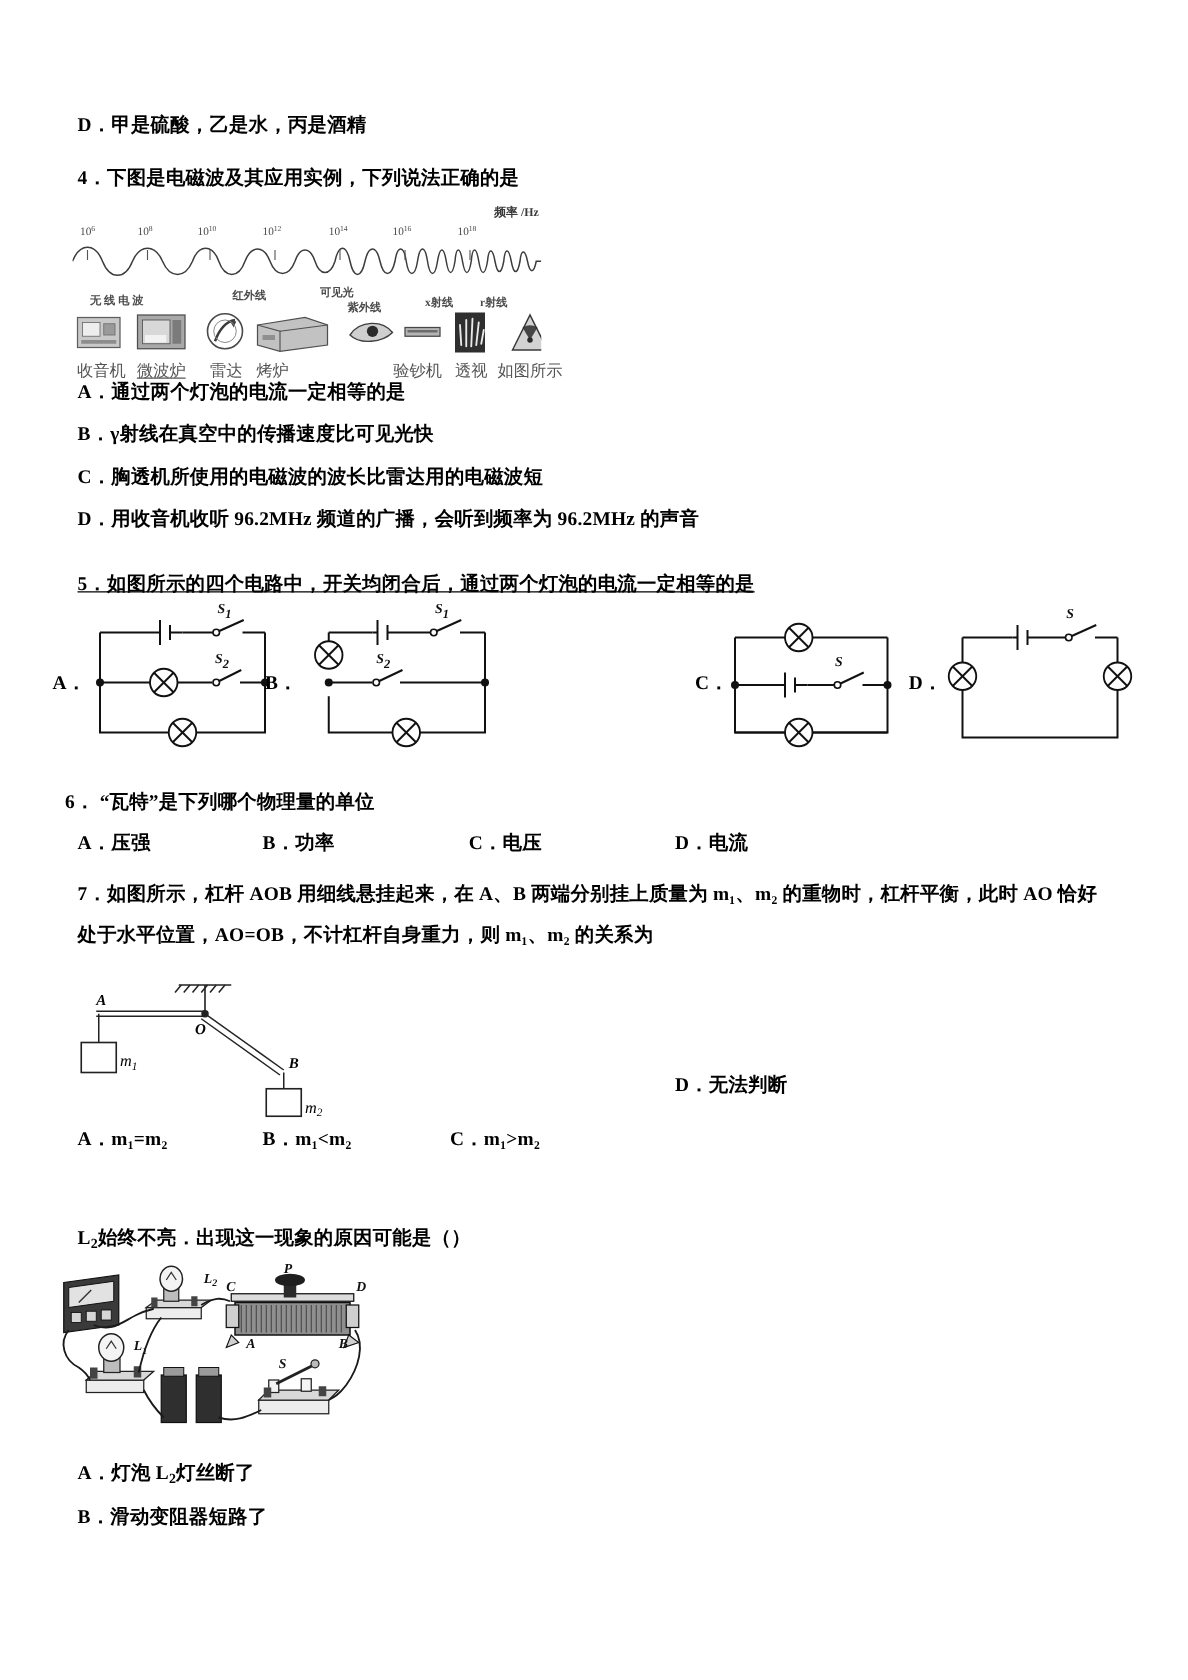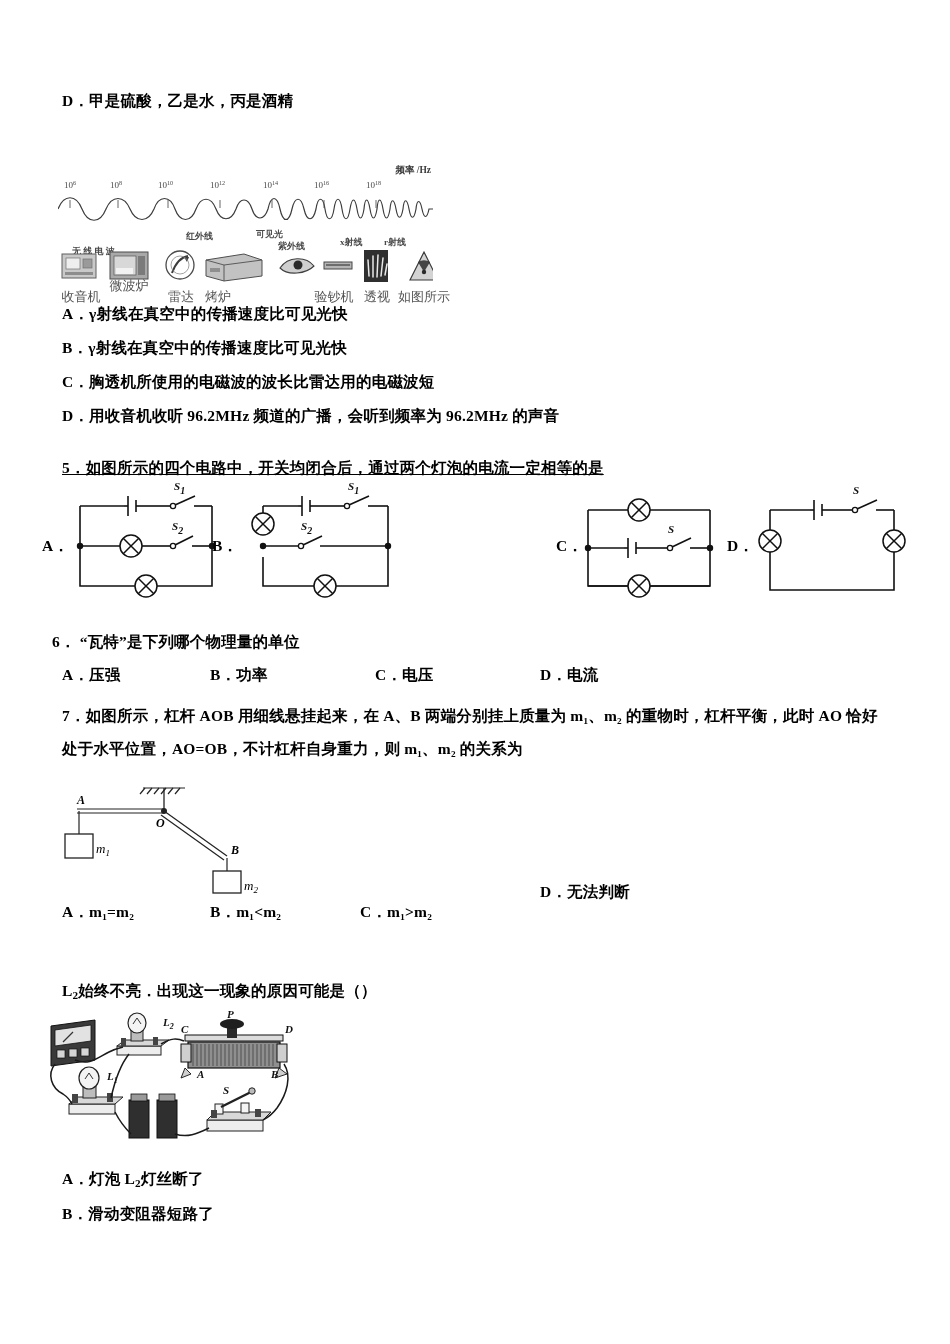--- a/index.html
+++ b/index.html
@@ -92,20 +92,21 @@
     font-family: "Liberation Serif", serif;
   }
 </style>
 </head>
 <body>
 
 <div class="page">
 
   <div class="line" style="left:62px; top:92px;">D．甲是硫酸，乙是水，丙是酒精</div>
 
+  <div class="line" style="left:62px; top:134px;">4．下图是电磁波及其应用实例，下列说法正确的是</div>
 
   <div id="em-figure">
     <div class="freq-unit">频率 /Hz</div>
 
     <div class="exp" style="left:6px;  top:14px;">10<sup>6</sup></div>
     <div class="exp" style="left:52px; top:14px;">10<sup>8</sup></div>
     <div class="exp" style="left:100px;top:14px;">10<sup>10</sup></div>
     <div class="exp" style="left:152px;top:14px;">10<sup>12</sup></div>
     <div class="exp" style="left:205px;top:14px;">10<sup>14</sup></div>
     <div class="exp" style="left:256px;top:14px;">10<sup>16</sup></div>
@@ -134,21 +135,21 @@
         <line x1="12" y1="14" x2="12" y2="22"></line>
         <line x1="60" y1="14" x2="60" y2="22"></line>
         <line x1="110" y1="14" x2="110" y2="22"></line>
         <line x1="162" y1="14" x2="162" y2="22"></line>
         <line x1="214" y1="14" x2="214" y2="22"></line>
         <line x1="266" y1="14" x2="266" y2="22"></line>
         <line x1="318" y1="14" x2="318" y2="22"></line>
       </g>
     </svg>
 
-    <div class="bandname" style="left:14px;  top:79px;">无 线 电 波</div>
+    <div class="bandname" style="left:14px;  top:68px;">无 线 电 波</div>
     <div class="bandname" style="left:128px; top:64px;">红外线</div>
     <div class="bandname" style="left:198px; top:62px;">可见光</div>
     <div class="bandname" style="left:220px; top:74px;">紫外线</div>
     <div class="bandname" style="left:282px; top:70px;">x射线</div>
     <div class="bandname" style="left:326px; top:70px;">r射线</div>
 
     <svg style="position:absolute; left:0; top:82px;" width="375" height="46" viewBox="0 0 375 46">
 
       <g>
         <rect x="4" y="6" width="34" height="24" fill="#c9c9c9" stroke="#5e5e5e" stroke-width="1"></rect>
@@ -200,29 +201,29 @@
       </g>
 
       <g>
         <path d="M352,32 L366,4 L380,32 Z" fill="#d3d3d3" stroke="#3a3a3a" stroke-width="1.2"></path>
         <circle cx="366" cy="24" r="2.2" fill="#2b2b2b"></circle>
         <path d="M366,24 L360,14 A12,12 0 0,1 372,14 Z" fill="#2b2b2b" opacity="0.85"></path>
       </g>
     </svg>
 
     <div class="devname" style="left:2px;   top:122px; width:42px;">收音机</div>
-    <div class="devname" style="left:50px;  top:111px; width:42px;">微波炉</div>
+    <div class="devname" style="left:50px;  top:122px; width:42px;text-decoration:underline;">微波炉</div>
     <div class="devname" style="left:103px; top:122px; width:40px;">雷达</div>
     <div class="devname" style="left:140px; top:122px; width:40px;">烤炉</div>
     <div class="devname" style="left:254px; top:122px; width:44px;">验钞机</div>
     <div class="devname" style="left:302px; top:122px; width:34px;">透视</div>
     <div class="devname" style="left:340px; top:122px; width:48px;">如图所示</div>
   </div>
 
-  <div class="line" style="left:62px; top:305px;">A．γ射线在真空中的传播速度比可见光快</div>
+  <div class="line" style="left:62px; top:305px;">A．通过两个灯泡的电流一定相等的是</div>
   <div class="line" style="left:62px; top:339px;">B．γ射线在真空中的传播速度比可见光快</div>
   <div class="line" style="left:62px; top:373px;">C．胸透机所使用的电磁波的波长比雷达用的电磁波短</div>
   <div class="line" style="left:62px; top:407px;">D．用收音机收听 96.2MHz 频道的广播，会听到频率为 96.2MHz 的声音</div>
 
   <div class="line" style="left:62px; top:459px;text-decoration:underline;">5．如图所示的四个电路中，开关均闭合后，通过两个灯泡的电流一定相等的是</div>
 
   <div class="opt-letter" style="left:42px; top:536px;">A．</div>
   <svg class="circuit" style="left:72px; top:478px;" width="155" height="125" viewBox="0 0 155 125">
     <g stroke="#111" stroke-width="1.6" fill="none">
 
@@ -429,21 +430,21 @@
     <text x="22" y="22" font-size="12" font-weight="bold" font-style="italic" font-family="Liberation Serif, serif">A</text>
     <text x="101" y="45" font-size="12" font-weight="bold" font-style="italic" font-family="Liberation Serif, serif">O</text>
     <text x="176" y="72" font-size="12" font-weight="bold" font-style="italic" font-family="Liberation Serif, serif">B</text>
     <text x="41" y="71" font-size="13" font-style="italic" font-family="Liberation Serif, serif">m<tspan font-size="9" dy="3">1</tspan></text>
     <text x="189" y="108" font-size="13" font-style="italic" font-family="Liberation Serif, serif">m<tspan font-size="9" dy="3">2</tspan></text>
   </svg>
 
   <div class="line" style="left:62px;  top:903px;">A．m₁=m₂</div>
   <div class="line" style="left:210px; top:903px;">B．m₁&lt;m₂</div>
   <div class="line" style="left:360px; top:903px;">C．m₁&gt;m₂</div>
-  <div class="line" style="left:540px; top:883px;font-family:Liberation Serif, serif;">D．无法判断</div>
+  <div class="line" style="left:540px; top:860px;font-family:Liberation Serif, serif;">D．无法判断</div>
 
   <div class="line" style="left:62px; top:982px;"><span>L</span><sub>2</sub><span>始终不亮．出现这一现象的原因可能是（）</span></div>
 
   <svg id="apparatus-figure" width="265" height="145" viewBox="0 0 265 145">
 
     <g>
       <path d="M6,18 L50,12 L50,52 L6,58 Z" fill="#3a3a3a" stroke="#111" stroke-width="1"></path>
       <path d="M10,22 L46,17 L46,33 L10,38 Z" fill="#e2e2e2" stroke="#111" stroke-width="0.8"></path>
       <path d="M18,34 L28,24" stroke="#333" stroke-width="1.2"></path>
       <rect x="12" y="42" width="8" height="8" fill="#d6d6d6" stroke="#111" stroke-width="0.7"></rect>

